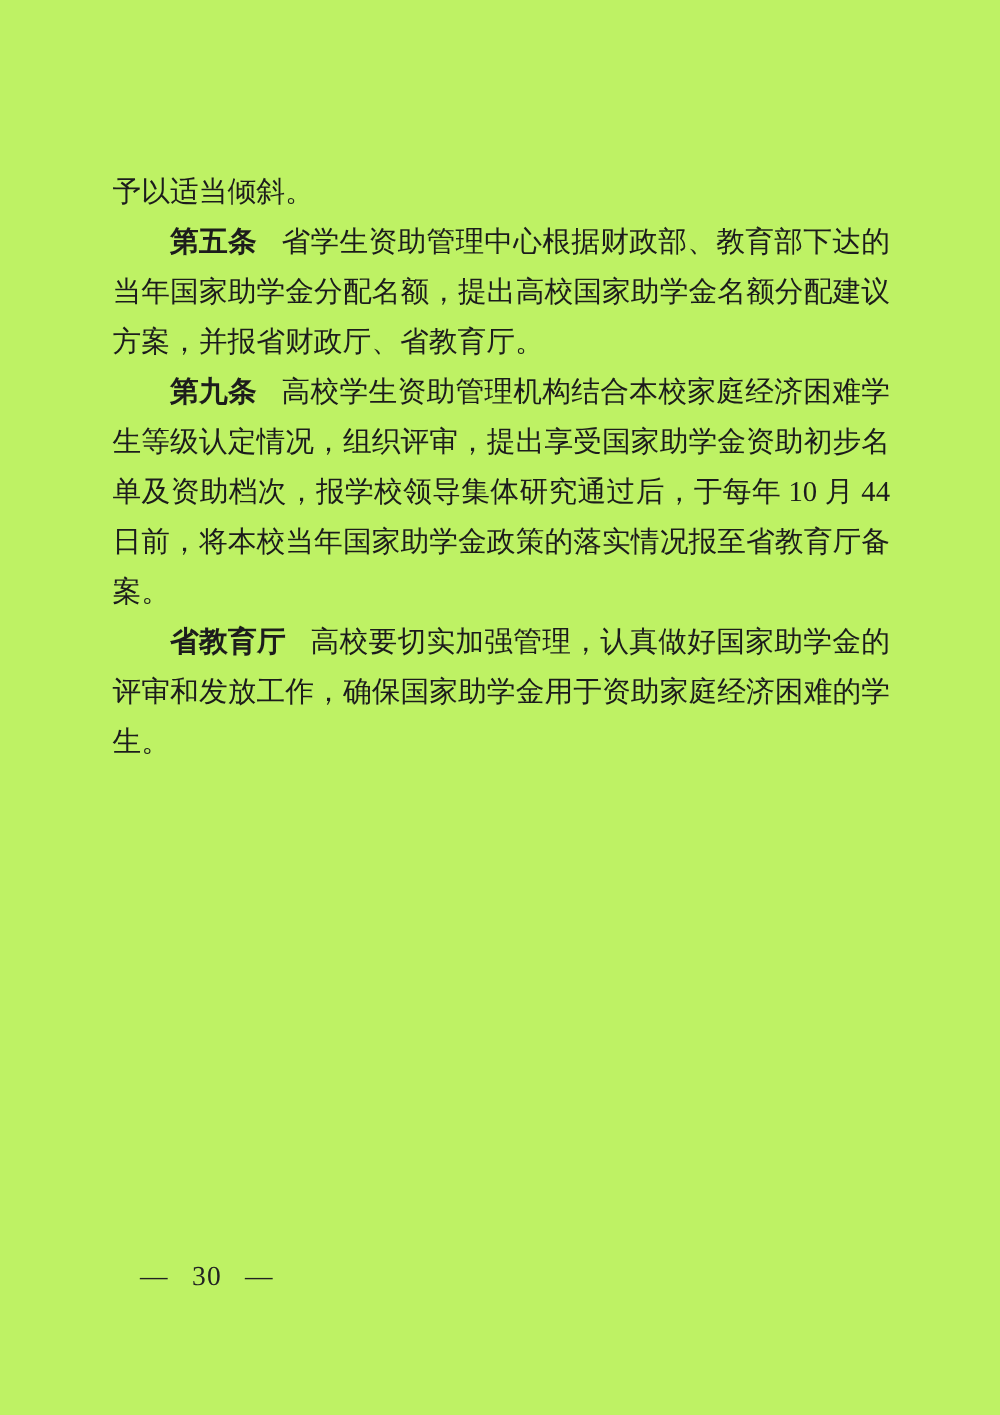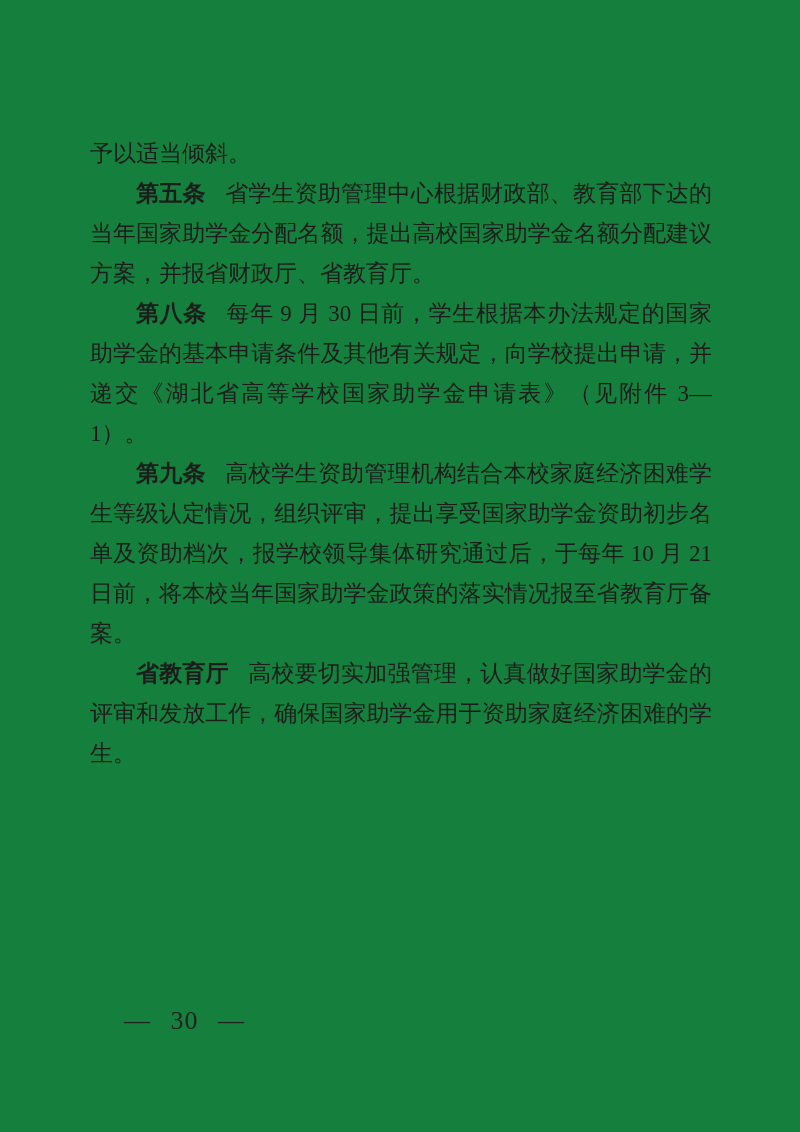--- a/index.html
+++ b/index.html
@@ -4,21 +4,21 @@
 <style>
   html, body {
     margin: 0;
     padding: 0;
     background: #ffffff;
   }
   .page {
     position: relative;
     width: 800px;
     height: 1132px;
-    background: #15803d;
+    background: #bef264;
     overflow: hidden;
     font-family: "Liberation Serif", "DejaVu Serif", serif;
   }
   .content {
     position: absolute;
     left: 90px;
     top: 134px;
     width: 622px;
     color: #1c1c1c;
     font-size: 23px;
@@ -36,44 +36,42 @@
   }
   .term:not(:empty) {
     font-weight: bold;
     margin-right: 0.85em;
     margin-top: 27px;
   }
   .footer {
     position: absolute;
     left: 112px;
     top: 1008px;
-    font-size: 26px;
+    font-size: 22px;
     line-height: 26px;
     color: #222222;
     word-spacing: 12px;
     letter-spacing: 1px;
     font-family: "Liberation Serif", "DejaVu Serif", serif;
-    margin-left: 12px;
   }
 </style>
 </head>
 <body>
 
 <div class="page">
   <div class="content">
 
     <p class="continuation"><span class="term"></span><span>予以适当倾斜。</span></p>
 
     <p><span class="term">第五条</span><span>省学生资助管理中心根据财政部、教育部下达的当年国家助学金分配名额，提出高校国家助学金名额分配建议方案，并报省财政厅、省教育厅。</span></p>
 
 
 
-    <p><span class="term">第八条</span><span>每年 9 月 30 日前，学生根据本办法规定的国家助学金的基本申请条件及其他有关规定，向学校提出申请，并递交《湖北省高等学校国家助学金申请表》（见附件 3—1）。</span></p>
 
-    <p><span class="term">第九条</span><span>高校学生资助管理机构结合本校家庭经济困难学生等级认定情况，组织评审，提出享受国家助学金资助初步名单及资助档次，报学校领导集体研究通过后，于每年 10 月 21 日前，将本校当年国家助学金政策的落实情况报至省教育厅备案。</span></p>
+    <p><span class="term">第九条</span><span>高校学生资助管理机构结合本校家庭经济困难学生等级认定情况，组织评审，提出享受国家助学金资助初步名单及资助档次，报学校领导集体研究通过后，于每年 10 月 44 日前，将本校当年国家助学金政策的落实情况报至省教育厅备案。</span></p>
 
 
     <p><span class="term">省教育厅</span><span>高校要切实加强管理，认真做好国家助学金的评审和发放工作，确保国家助学金用于资助家庭经济困难的学生。</span></p>
 
   </div>
 
   <div class="footer">— 30 —</div>
 </div>
 
 </body></html>

